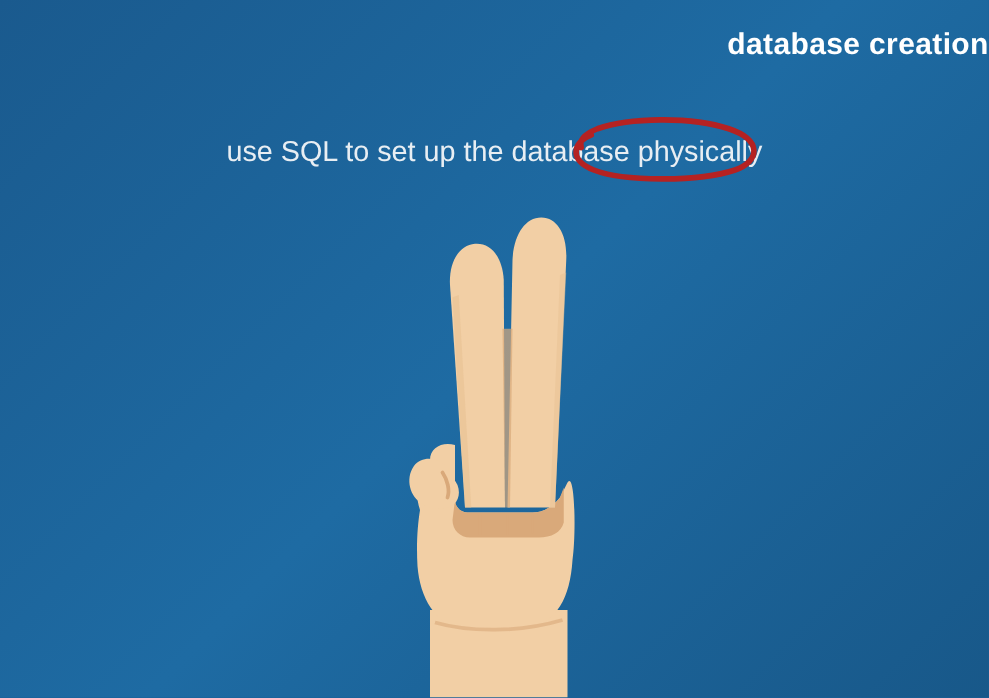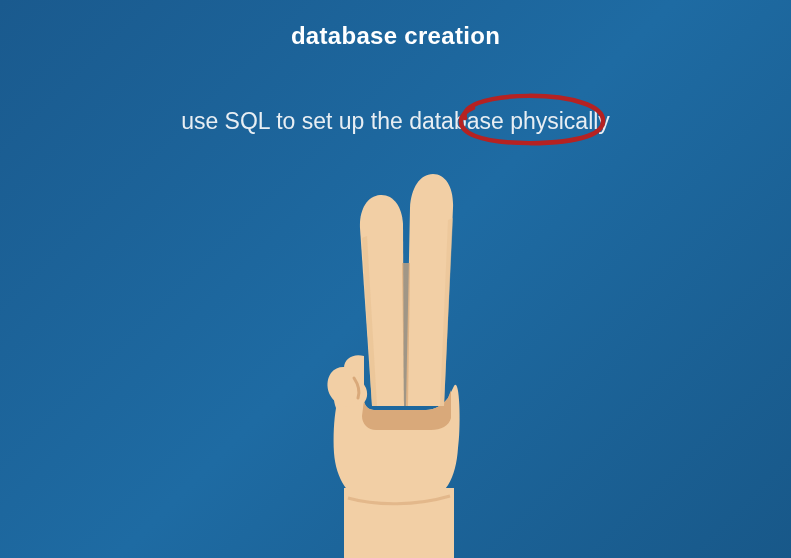--- a/index.html
+++ b/index.html
@@ -23,21 +23,21 @@
         radial-gradient(circle at 25% 30%, rgba(255,255,255,0.02) 0%, transparent 1%),
         radial-gradient(circle at 75% 60%, rgba(0,0,0,0.03) 0%, transparent 1%);
       background-size: 4px 4px;
       opacity: 0.6;
     }
     .title {
       position: absolute;
       top: 22px;
       left: 0;
       right: 0;
-      text-align: center;
+      text-align: right;
       color: #ffffff;
       font-size: 24px;
       font-weight: 700;
       letter-spacing: 0.3px;
     }
     .subtitle-wrap {
       position: absolute;
       top: 108px;
       left: 0;
       right: 0;

